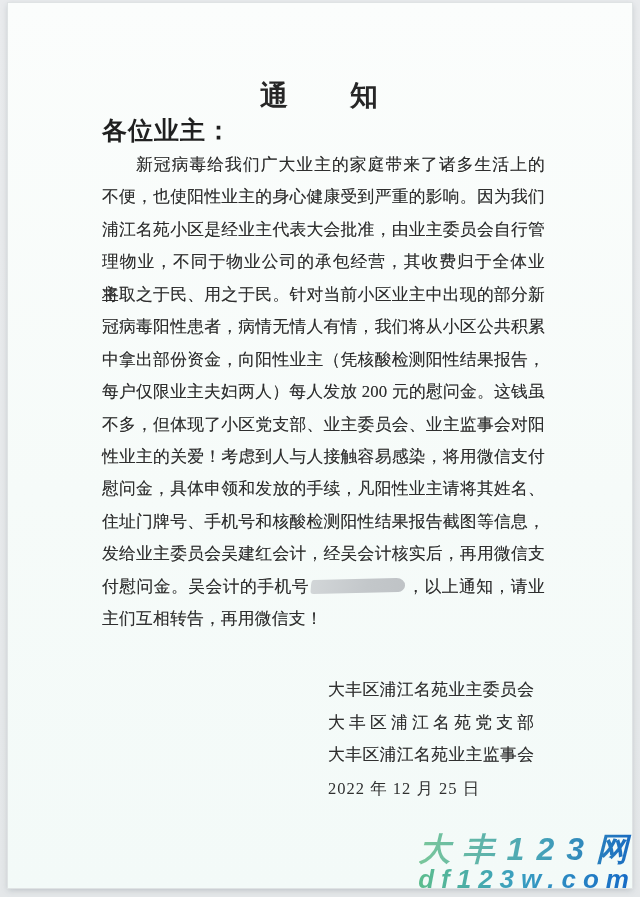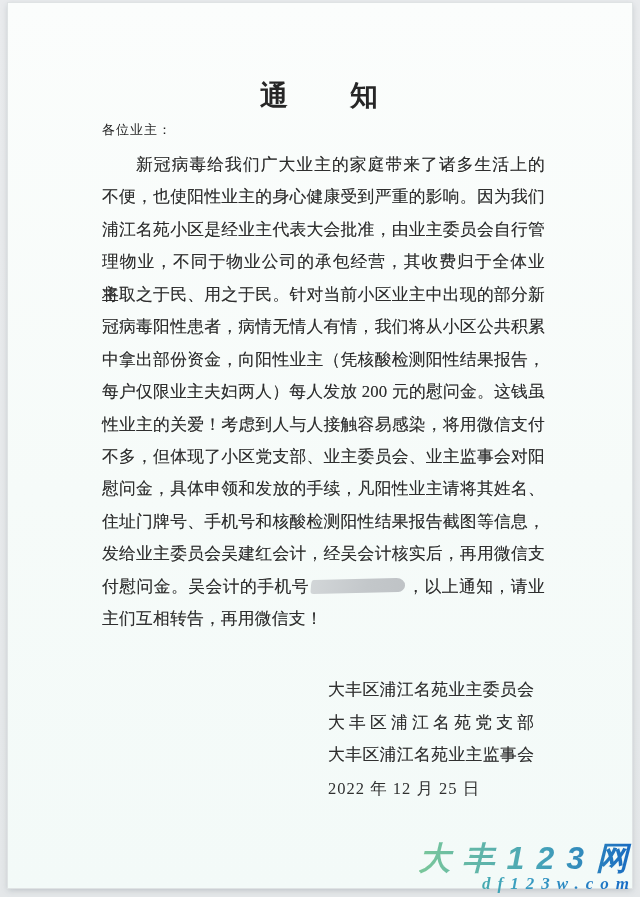--- a/index.html
+++ b/index.html
@@ -24,21 +24,21 @@
     position:absolute;top:76px;left:0;width:100%;
     text-align:center;
     font-size:28px;line-height:34px;font-weight:bold;
     color:#262626;letter-spacing:2px;
     margin:0;
   }
   
   .salutation{
     position:absolute;top:114px;left:94px;
     font-family:"Liberation Sans", sans-serif;
-    font-size:13px;line-height:26px;font-weight:normal;
+    font-size:25px;line-height:26px;font-weight:bold;
     color:#1f1f1f;letter-spacing:1px;
   }
   
   .body{
     position:absolute;top:146px;left:94px;width:443px;
     font-size:16.8px;color:#2e2e2e;
   }
   .line{
     height:32.45px;line-height:32.45px;
     text-align:justify;text-align-last:justify;
@@ -76,22 +76,22 @@
     line-height:1.04;
     margin-top:41px;
   }
   .wm-line1{
     font-family:"Liberation Sans", sans-serif;
     font-size:32px;letter-spacing:12px;margin-right:-10px;
     background:linear-gradient(90deg,#7ac79a 0%,#46a3b8 55%,#1566c2 100%);
     -webkit-background-clip:text;background-clip:text;color:transparent;
   }
   .wm-line2{
-    font-family:Liberation Serif, serif;
-    font-size:17px;letter-spacing:7px;margin-right:-6px;
+    font-family:Liberation Sans, sans-serif;
+    font-size:26px;letter-spacing:7px;margin-right:-6px;
     background:linear-gradient(90deg,#5cbd8d 0%,#3a9fc0 45%,#1468c6 100%);
     -webkit-background-clip:text;background-clip:text;color:transparent;
   }
 </style>
 </head>
 <body>
 
 <div class="scene">
   <div class="paper">
 
@@ -101,22 +101,22 @@
 
     <div class="body">
       <div class="line indent">新冠病毒给我们广大业主的家庭带来了诸多生活上的</div>
       <div class="line">不便，也使阳性业主的身心健康受到严重的影响。因为我们</div>
       <div class="line">浦江名苑小区是经业主代表大会批准，由业主委员会自行管</div>
       <div class="line">理物业，不同于物业公司的承包经营，其收费归于全体业主，</div>
       <div class="line">将取之于民、用之于民。针对当前小区业主中出现的部分新</div>
       <div class="line">冠病毒阳性患者，病情无情人有情，我们将从小区公共积累</div>
       <div class="line">中拿出部份资金，向阳性业主（凭核酸检测阳性结果报告，</div>
       <div class="line">每户仅限业主夫妇两人）每人发放 200 元的慰问金。这钱虽</div>
+      <div class="line">不多，但体现了小区党支部、业主委员会、业主监事会对阳</div>
       <div class="line">性业主的关爱！考虑到人与人接触容易感染，将用微信支付</div>
-      <div class="line">不多，但体现了小区党支部、业主委员会、业主监事会对阳</div>
       <div class="line">慰问金，具体申领和发放的手续，凡阳性业主请将其姓名、</div>
       <div class="line">住址门牌号、手机号和核酸检测阳性结果报告截图等信息，</div>
       <div class="line">发给业主委员会吴建红会计，经吴会计核实后，再用微信支</div>
       <div class="line">
         <span>付慰问金。吴会计的手机号</span><span class="redact"></span><span>，以上通知，请业</span>
       </div>
       <div class="line short">主们互相转告，再用微信支！</div>
     </div>
 
     <div class="sig-block">

